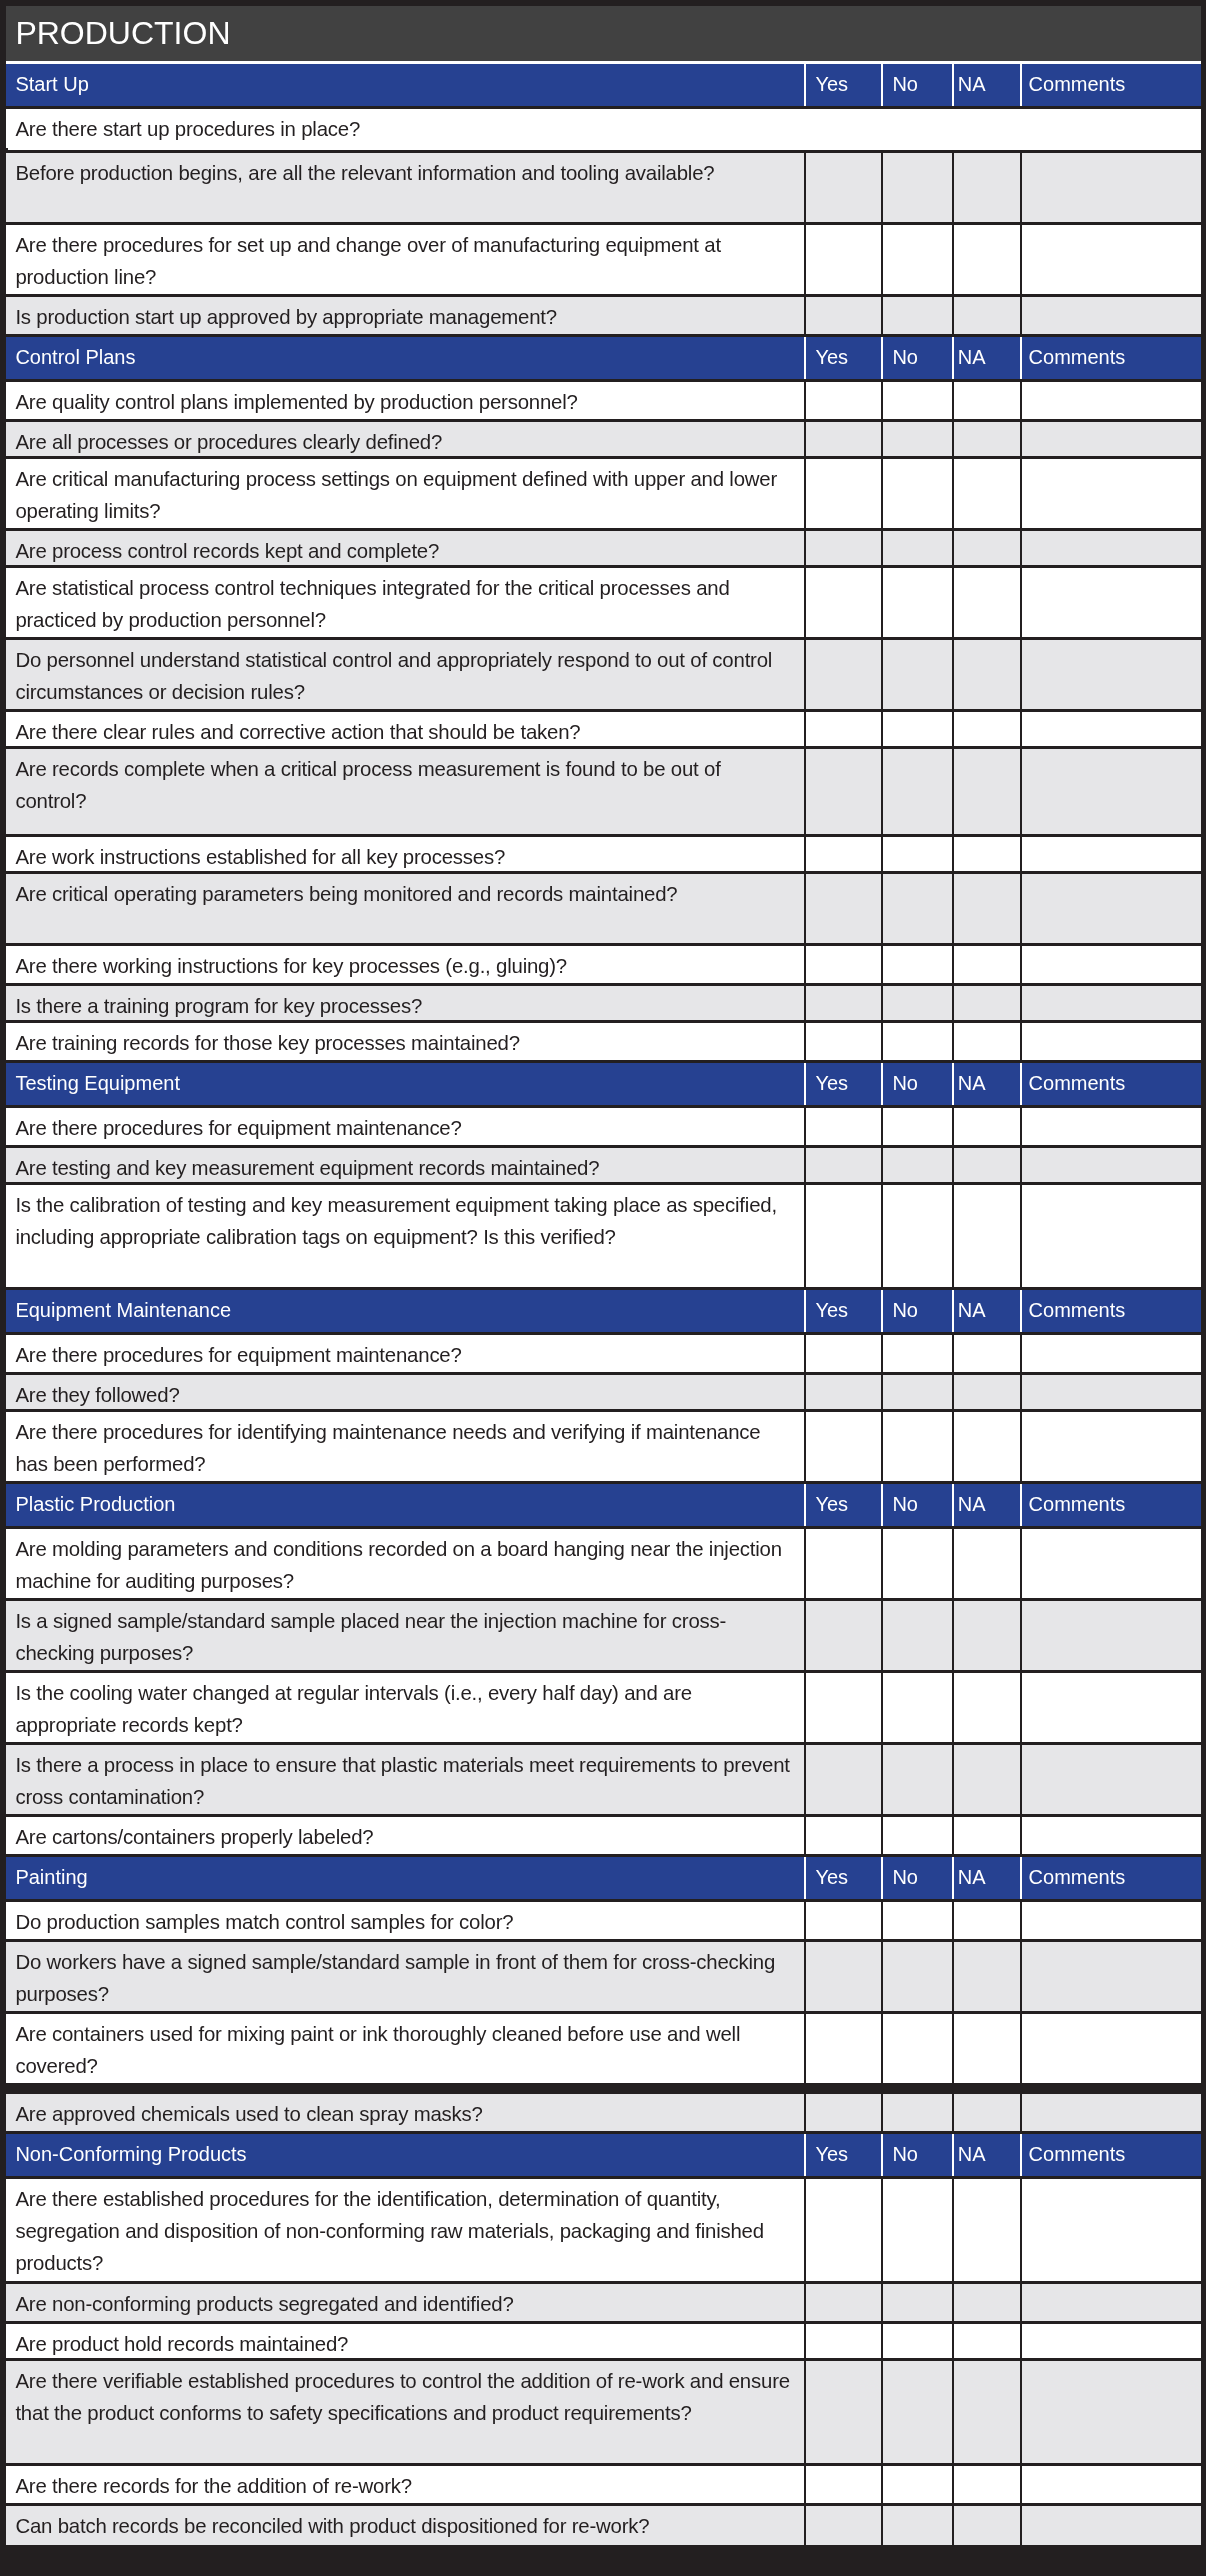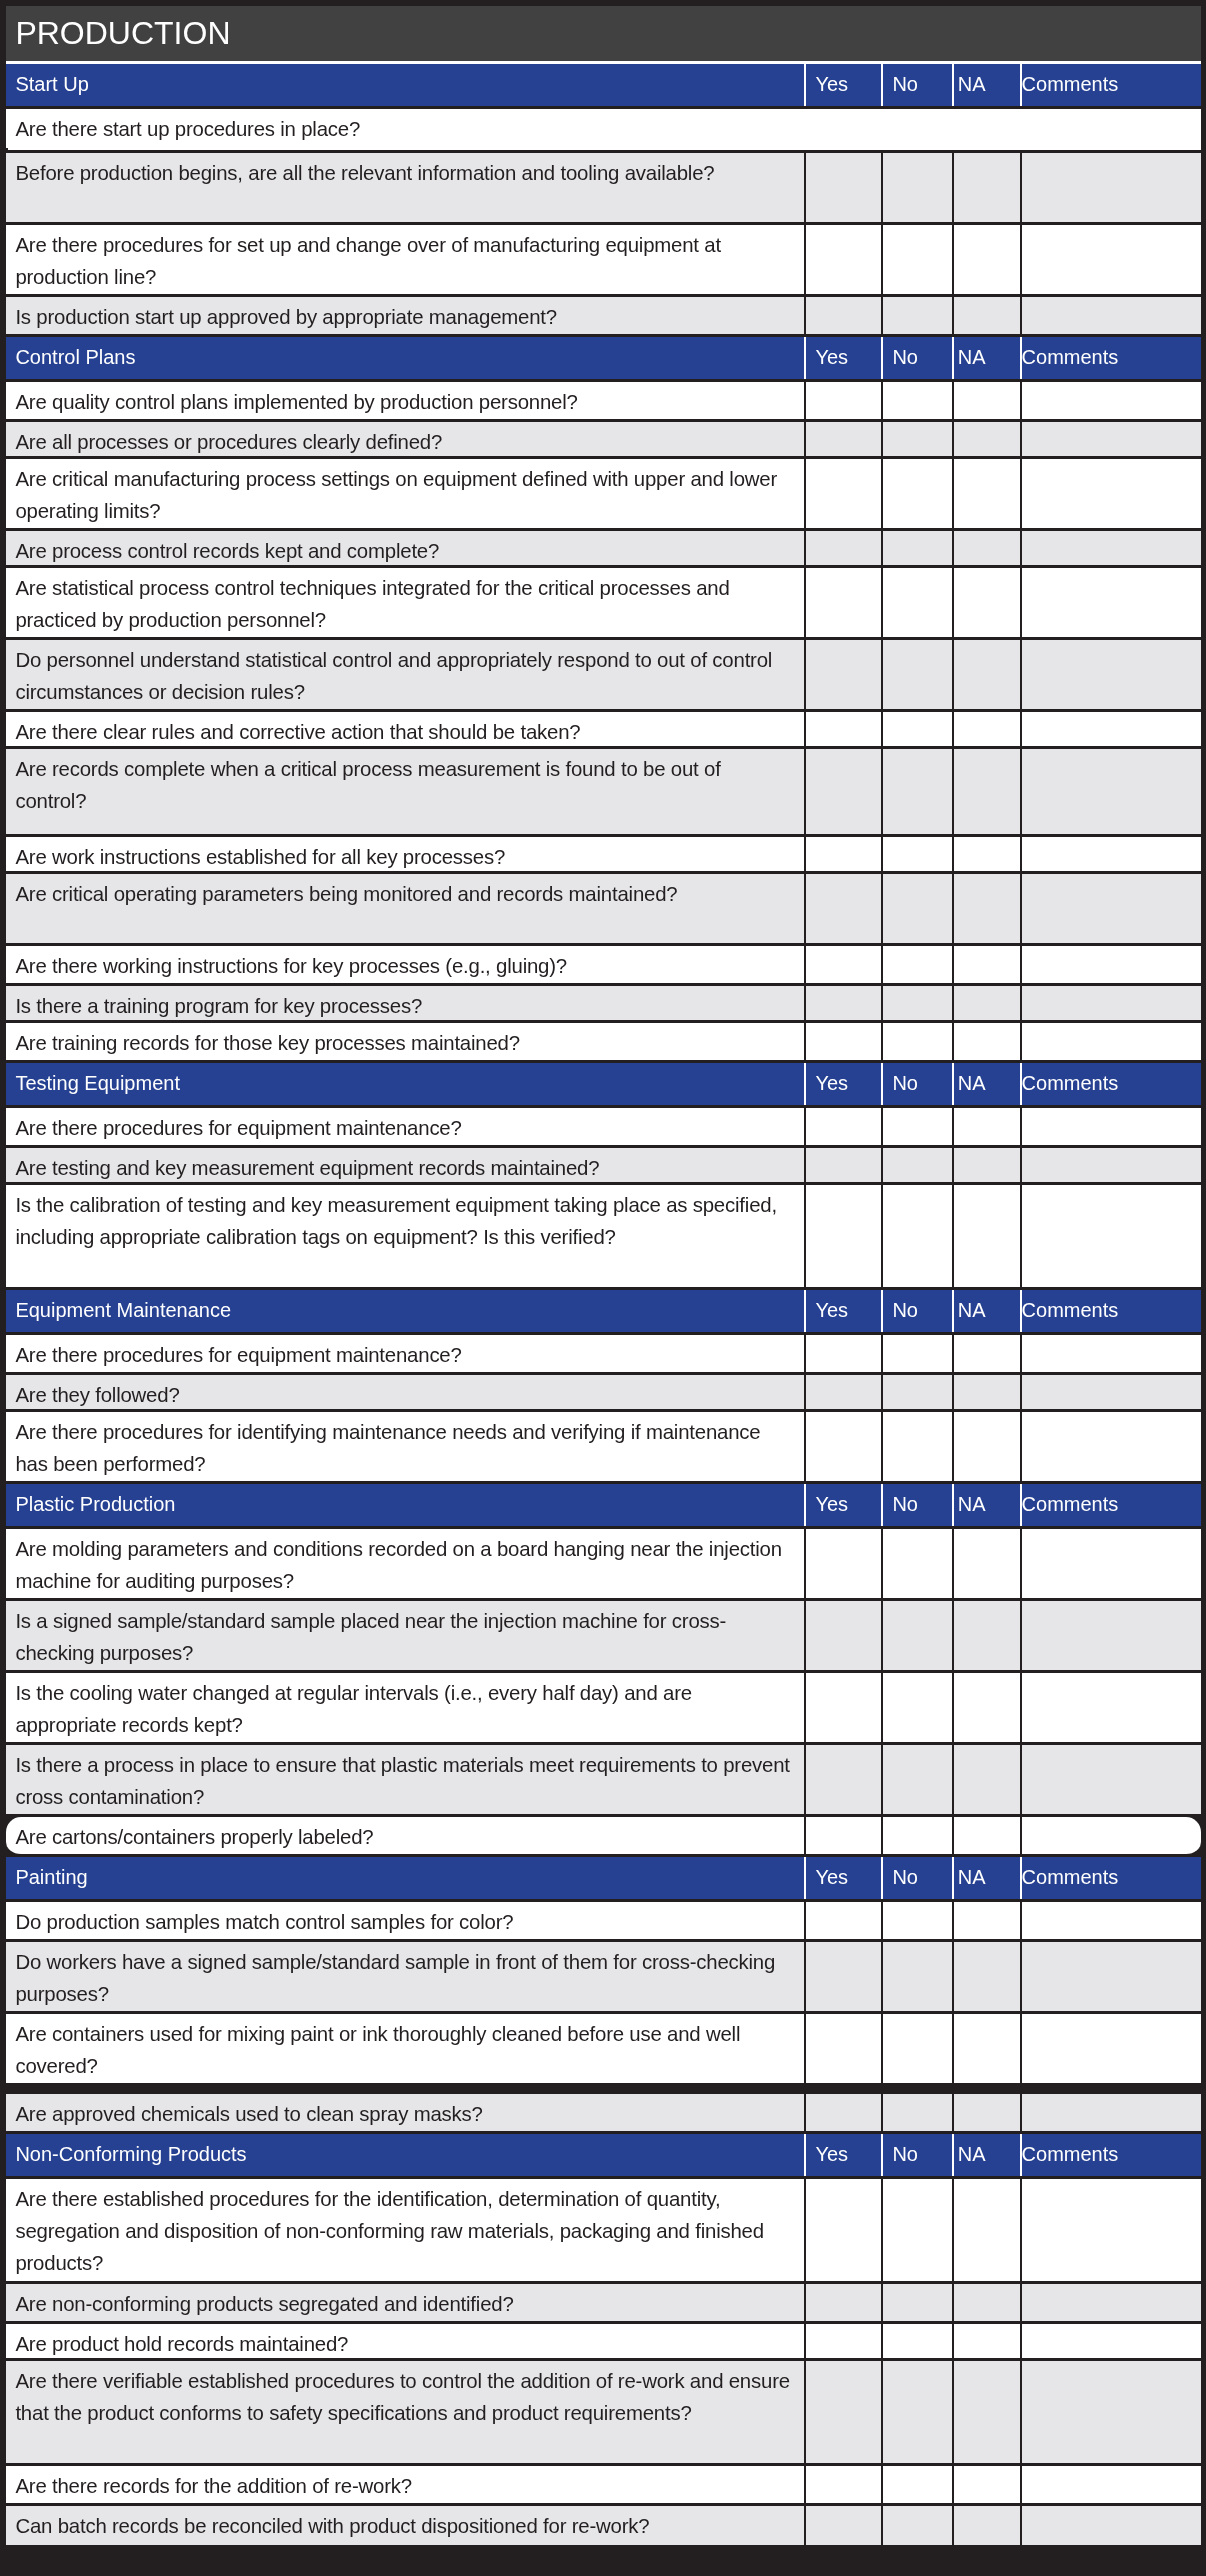--- a/index.html
+++ b/index.html
@@ -6,21 +6,21 @@
   body { width:1206px; height:2576px; background:#231f20; font-family:"Liberation Sans", sans-serif; overflow:hidden; }
   #sheet { position:absolute; left:5.6px; top:5.6px; width:1195px; }
   .title-bar { height:55px; background:#414141; color:#fff; font-size:32px; line-height:55px; padding-left:9.8px; border-bottom:3.5px solid #fff; letter-spacing:0px; }
   .section { }
   .sec-head { display:flex; height:42px; background:#264191; color:#fff; font-size:20px; border-bottom:3.5px solid #231f20; }
   .sec-head .c { display:flex; align-items:center; box-sizing:border-box; }
   .sec-head .q { padding-left:9.8px; }
   .sec-head .c + .c { border-left:2.8px solid #fff; }
   .sec-head .yes, .sec-head .no { padding-left:9.8px; }
   .sec-head .na { padding-left:4.2px; }
-  .sec-head .cm { padding-left:0; }
+  .sec-head .cm { padding-left:7px; }
   .row { display:flex; border-bottom:3.5px solid #231f20; box-sizing:border-box; }
   .row.alt { background:#e6e6e8; }
   .row.plain { background:#ffffff; }
   .row .c { box-sizing:border-box; }
   .row .c + .c { border-left:2.8px solid #231f20; }
   .row .q { font-size:20.4px; line-height:32px; color:#231f20; padding:4.2px 9.8px 2.8px 9.8px; letter-spacing:-0.2px; }
   .q { width:798px; }
   .yes { width:77px; }
   .no { width:71px; }
   .na { width:68px; }
@@ -267,21 +267,21 @@
     <div class="c na"></div>
     <div class="c cm"></div>
   </div>
           <div class="row alt" style="height: 72px;">
     <div class="c q">Is there a process in place to ensure that plastic materials meet requirements to prevent cross contamination?</div>
     <div class="c yes"></div>
     <div class="c no"></div>
     <div class="c na"></div>
     <div class="c cm"></div>
   </div>
-          <div class="row plain" style="height: 40px; border-radius: 15px;">
+          <div class="row plain" style="height: 40px;">
     <div class="c q">Are cartons/containers properly labeled?</div>
     <div class="c yes"></div>
     <div class="c no"></div>
     <div class="c na"></div>
     <div class="c cm"></div>
   </div>
         </div>
   </div>
       <div class="section">
     <div class="sec-head">

